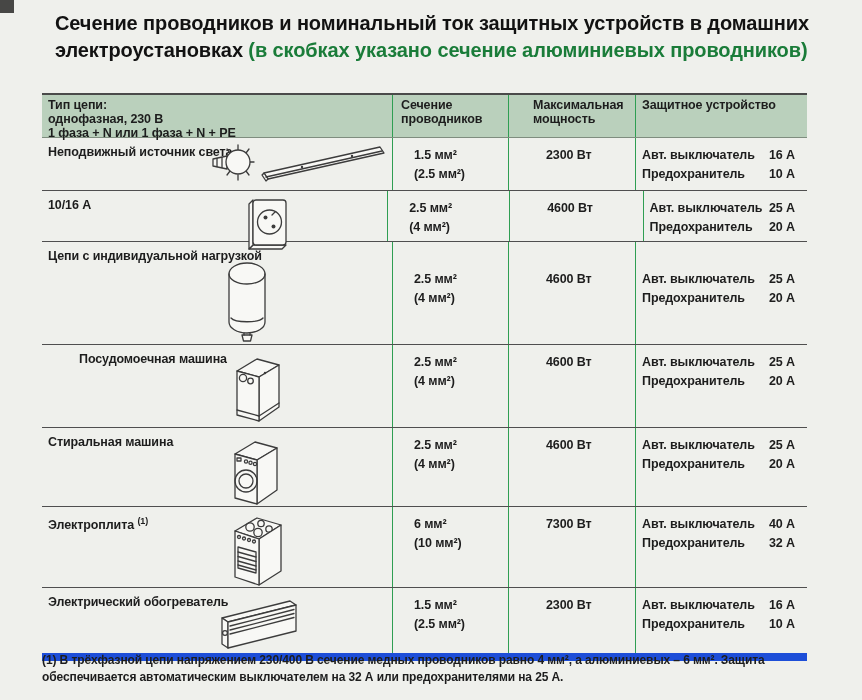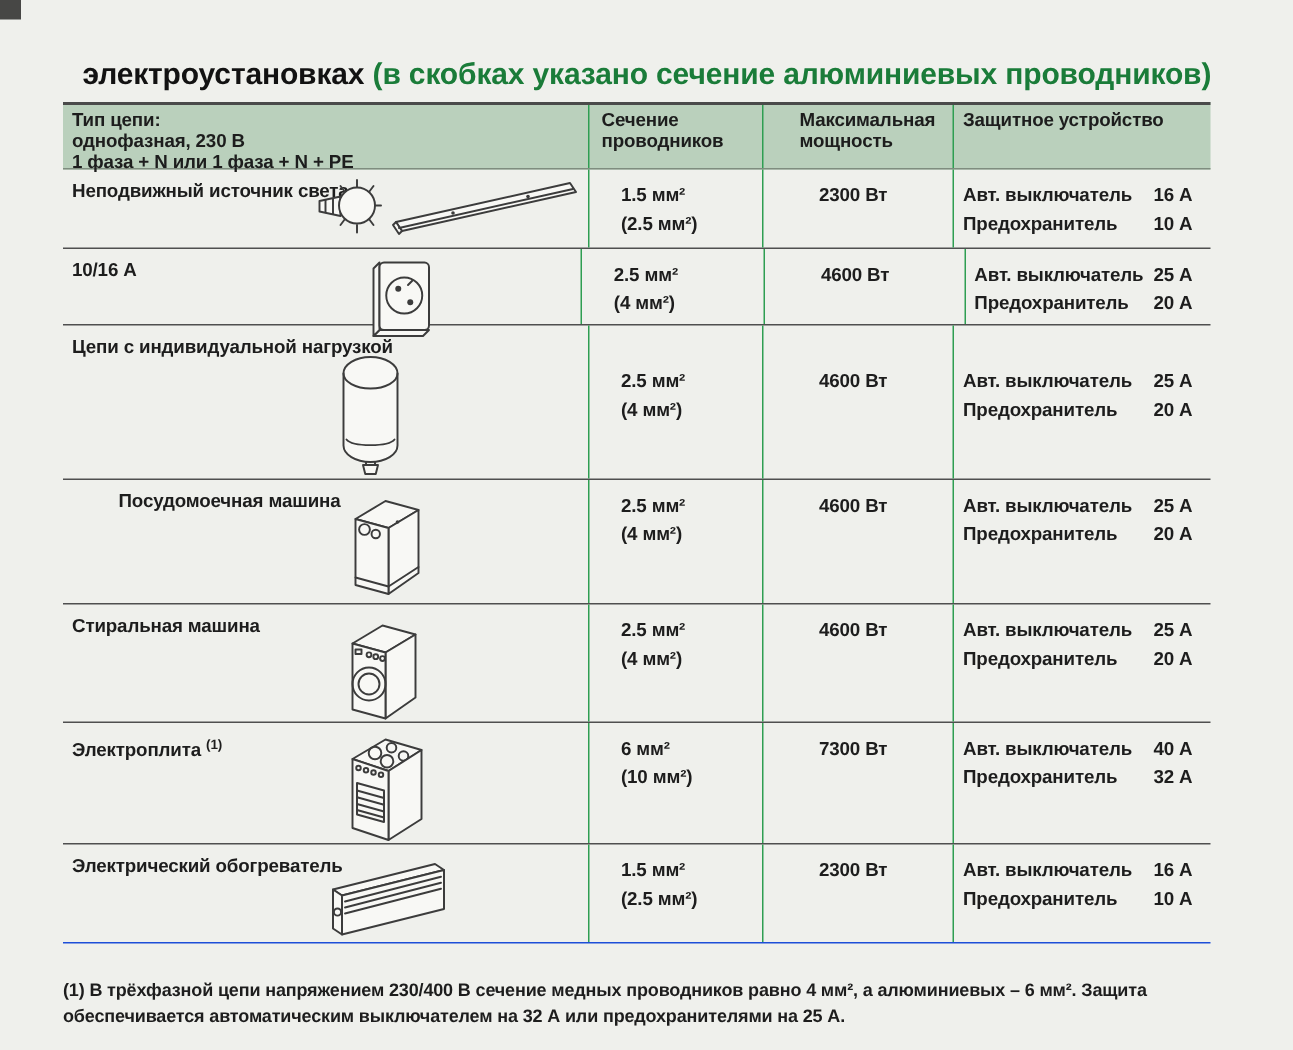--- a/index.html
+++ b/index.html
@@ -5,21 +5,21 @@
   html,body{margin:0;padding:0;}
   body{
     width:862px;height:700px;position:relative;overflow:hidden;
     background:#eff0ec;
     font-family:"Liberation Sans","DejaVu Sans",sans-serif;
     color:#1d1d1d;font-weight:bold;letter-spacing:-0.1px;
   }
   .corner-mark{position:absolute;left:0;top:0;width:14px;height:13px;background:#474745;}
   .title{position:absolute;left:55px;top:10px;width:772px;font-size:20px;line-height:27px;color:#121212;}
   .title .green{color:#1a7c39;}
-  .table{position:absolute;left:42px;top:68px;width:765px;border-bottom:1px solid #1d4ed8;}
+  .table{position:absolute;left:42px;top:93px;width:765px;border-bottom:8px solid #1d4ed8;}
   .hdr{display:flex;background:#bad0bc;height:45px;box-sizing:border-box;
        border-top:2px solid #4a4a4a;border-bottom:1px solid #7f8d7f;font-size:12.5px;line-height:14px;}
   .row{display:flex;box-sizing:border-box;font-size:12.5px;}
   .row + .row{border-top:1px solid #4f4f4f;}
   .c{box-sizing:border-box;position:relative;}
   .c1{width:350px;padding:6px 0 0 6px;}
   .c2{width:116px;padding:8px 0 0 8px;}
   .c3{width:127px;padding:8px 0 0 24px;}
   .c4{width:172px;padding:8px 0 0 6px;}
   .c2,.c3,.c4{border-left:1.5px solid #2f9e52;}
@@ -38,21 +38,21 @@
   .dot{fill:#3c3c3c;stroke:none;}
   .footnote{position:absolute;left:42px;top:652px;width:724px;font-size:12px;line-height:17px;}
   sup{font-size:9px;vertical-align:5px;}
 </style>
 </head>
 <body>
 
 <div class="corner-mark"></div>
 
 <div class="title">
-  <br>
+  <span>Сечение проводников и номинальный ток защитных устройств в домашних</span><br>
   <span>электроустановках </span><span class="green">(в скобках указано сечение алюминиевых проводников)</span>
 </div>
 
 <div class="table">
 
   <div class="hdr">
     <div class="c c1">
       <div class="hdr-line">Тип цепи:</div>
       <div class="hdr-line"> однофазная, 230 В</div>
       <div class="hdr-line">1 фаза + N или 1 фаза + N + PE</div>

